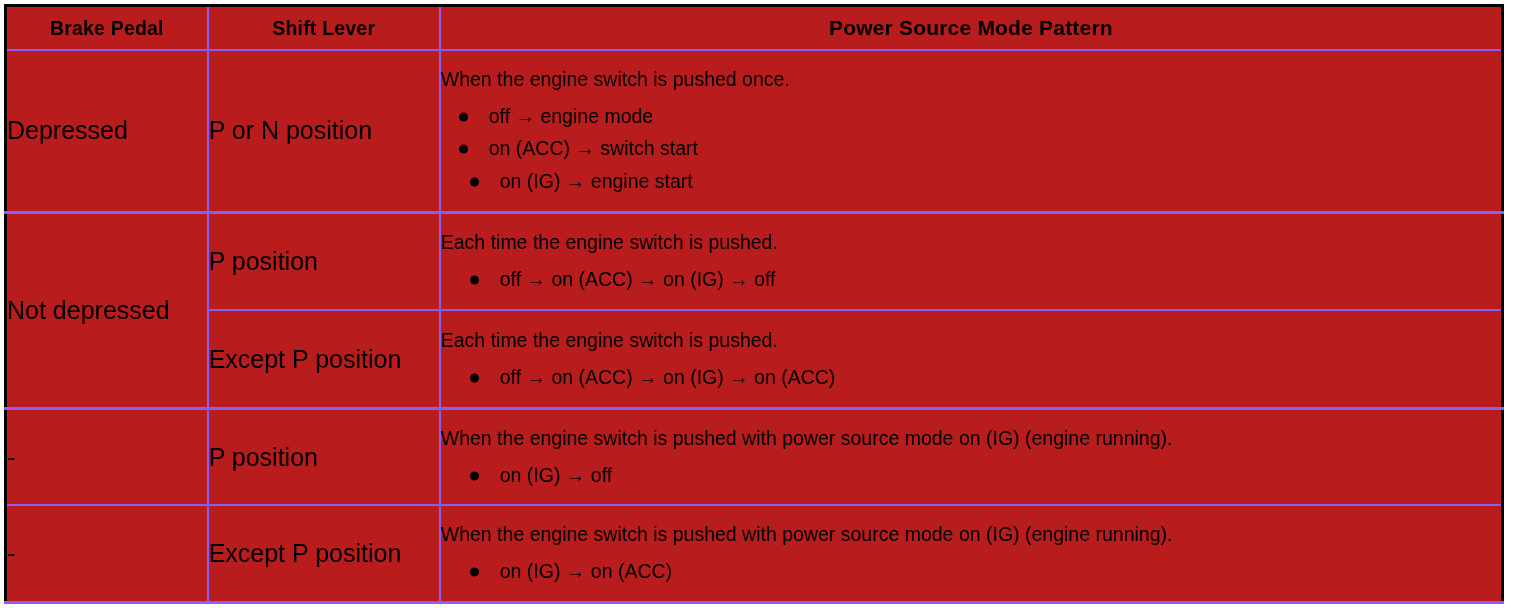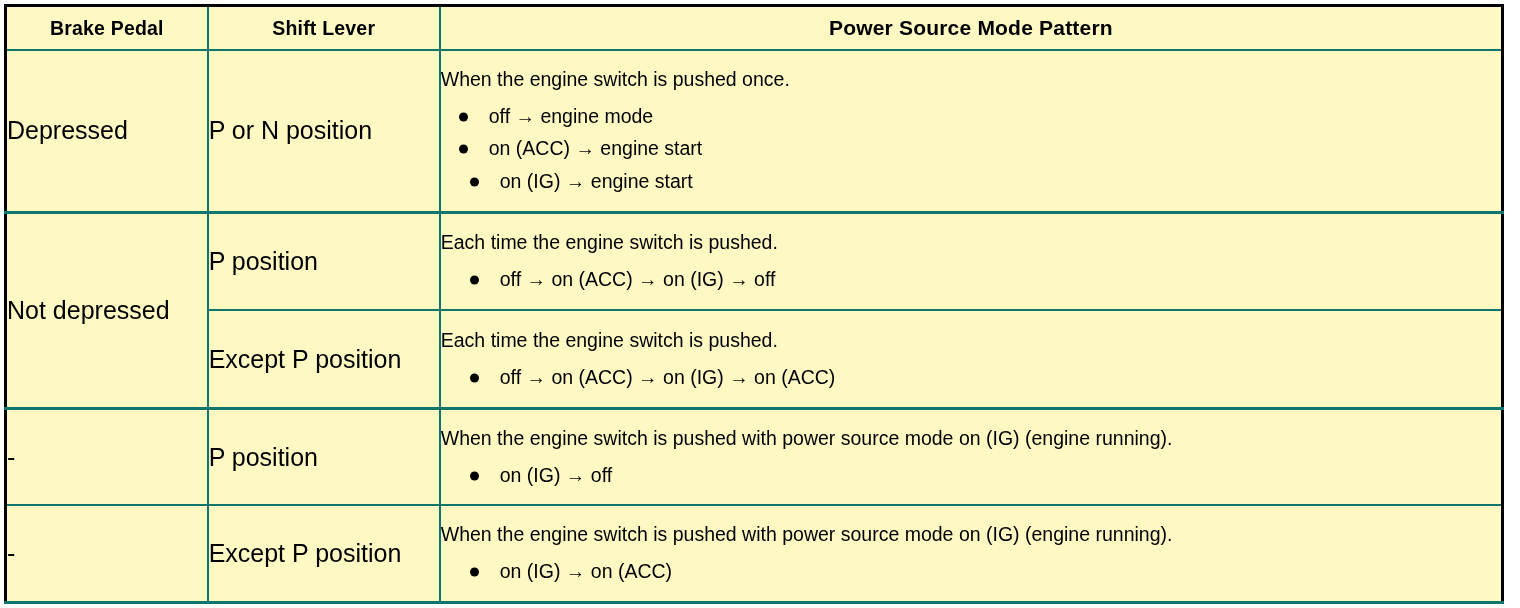--- a/index.html
+++ b/index.html
@@ -26,24 +26,24 @@
 
   table.spec {
     border-collapse: collapse;
     width: 1500px;
     height: 600px;
     table-layout: fixed;
     border: 3px solid #000;
   }
 
   table.spec td, table.spec th {
-    border: 2px solid #0f766e;
+    border: 2px solid #8b5cf6;
     vertical-align: middle;
     padding: 0;
-    background: #fef9c3;
+    background: #b91c1c;
   }
 
   
   col.c-brake  { width: 202px; }
   col.c-shift  { width: 232px; }
   col.c-mode   { width: 1062px; }
 
   
   thead th {
     border-bottom: 3px solid #000;
@@ -132,21 +132,21 @@
     </thead>
     <tbody>
 
       <tr class="r-depressed">
         <td class="brake-cell">Depressed</td>
         <td class="shift-cell">P or N position</td>
         <td class="mode-cell">
           <span class="lead">When the engine switch is pushed once.</span>
           <ul class="modes">
             <li><span class="bullet"></span><span>off → engine mode</span></li>
-            <li><span class="bullet"></span><span>on (ACC) → engine start</span></li>
+            <li><span class="bullet"></span><span>on (ACC) → switch start</span></li>
             <li><span class="bullet"></span><span>on (IG) → engine start</span></li>
           </ul>
         </td>
       </tr>
 
       <tr class="r-nd-p">
         <td class="brake-cell thick-top" rowspan="2">Not depressed</td>
         <td class="shift-cell thick-top">P position</td>
         <td class="mode-cell thick-top">
           <span class="lead">Each time the engine switch is pushed.</span>

